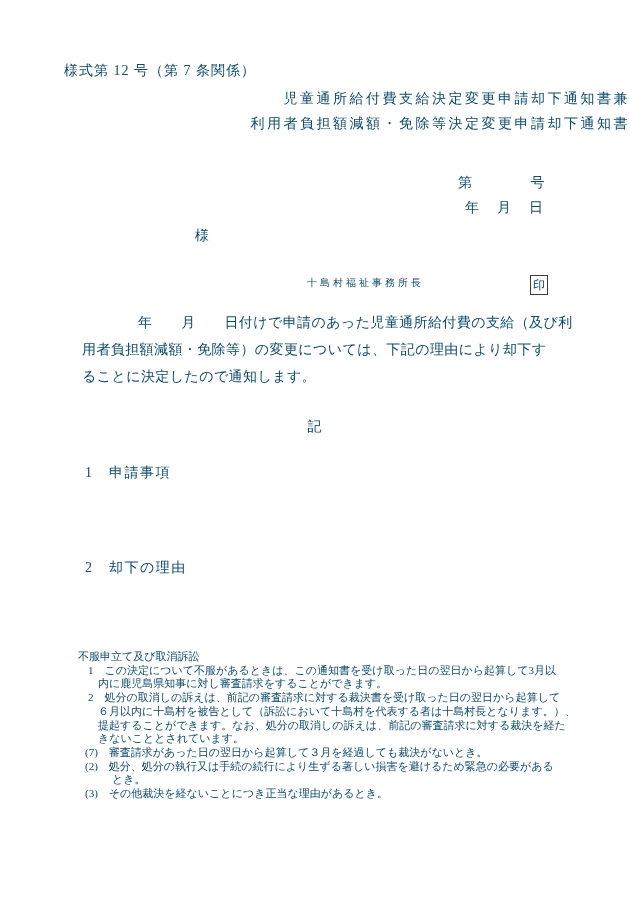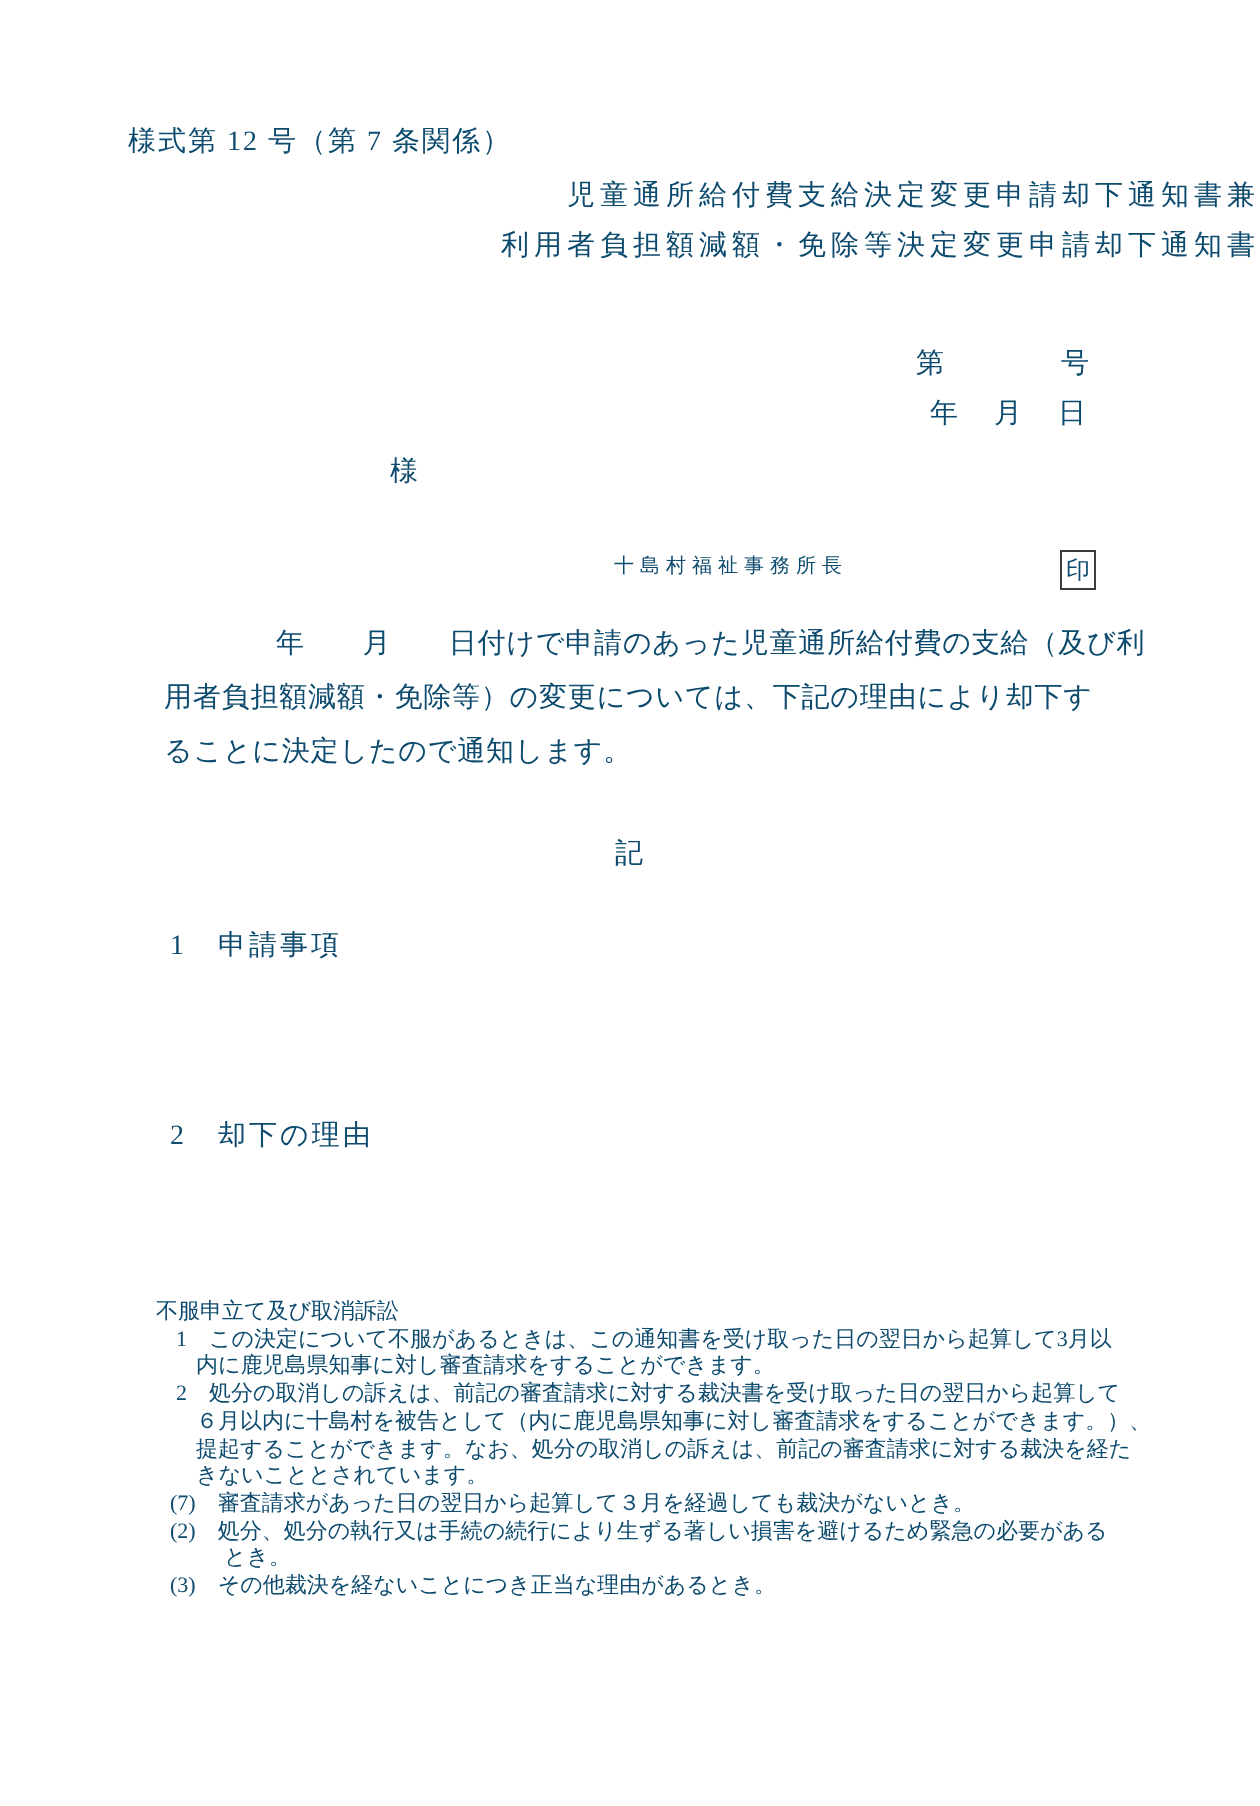--- a/index.html
+++ b/index.html
@@ -138,21 +138,21 @@
 
   <div class="abs item item-2 nowrap">
     <span class="num">2</span><span class="label">却下の理由</span>
   </div>
 
   <div class="abs notice">
     <div class="n-head nowrap">不服申立て及び取消訴訟</div>
     <div class="n-item nowrap">1　この決定について不服があるときは、この通知書を受け取った日の翌日から起算して3月以</div>
     <div class="n-cont nowrap">内に鹿児島県知事に対し審査請求をすることができます。</div>
     <div class="n-item nowrap">2　処分の取消しの訴えは、前記の審査請求に対する裁決書を受け取った日の翌日から起算して</div>
-    <div class="n-cont nowrap">６月以内に十島村を被告として（内に鹿児島県知事に対し審査請求をすることができます。）、</div>
+    <div class="n-cont nowrap">６月以内に十島村を被告として（訴訟において十島村を代表する者は十島村長となります。）、</div>
     <div class="n-cont nowrap">提起することができます。なお、処分の取消しの訴えは、前記の審査請求に対する裁決を経た</div>
     <div class="n-cont nowrap">きないこととされています。</div>
     <div class="n-sub nowrap">(7)　審査請求があった日の翌日から起算して３月を経過しても裁決がないとき。</div>
     <div class="n-sub nowrap">(2)　処分、処分の執行又は手続の続行により生ずる著しい損害を避けるため緊急の必要がある</div>
     <div class="n-subcont nowrap">とき。</div>
     <div class="n-sub nowrap">(3)　その他裁決を経ないことにつき正当な理由があるとき。</div>
   </div>
 
 </div>
 

